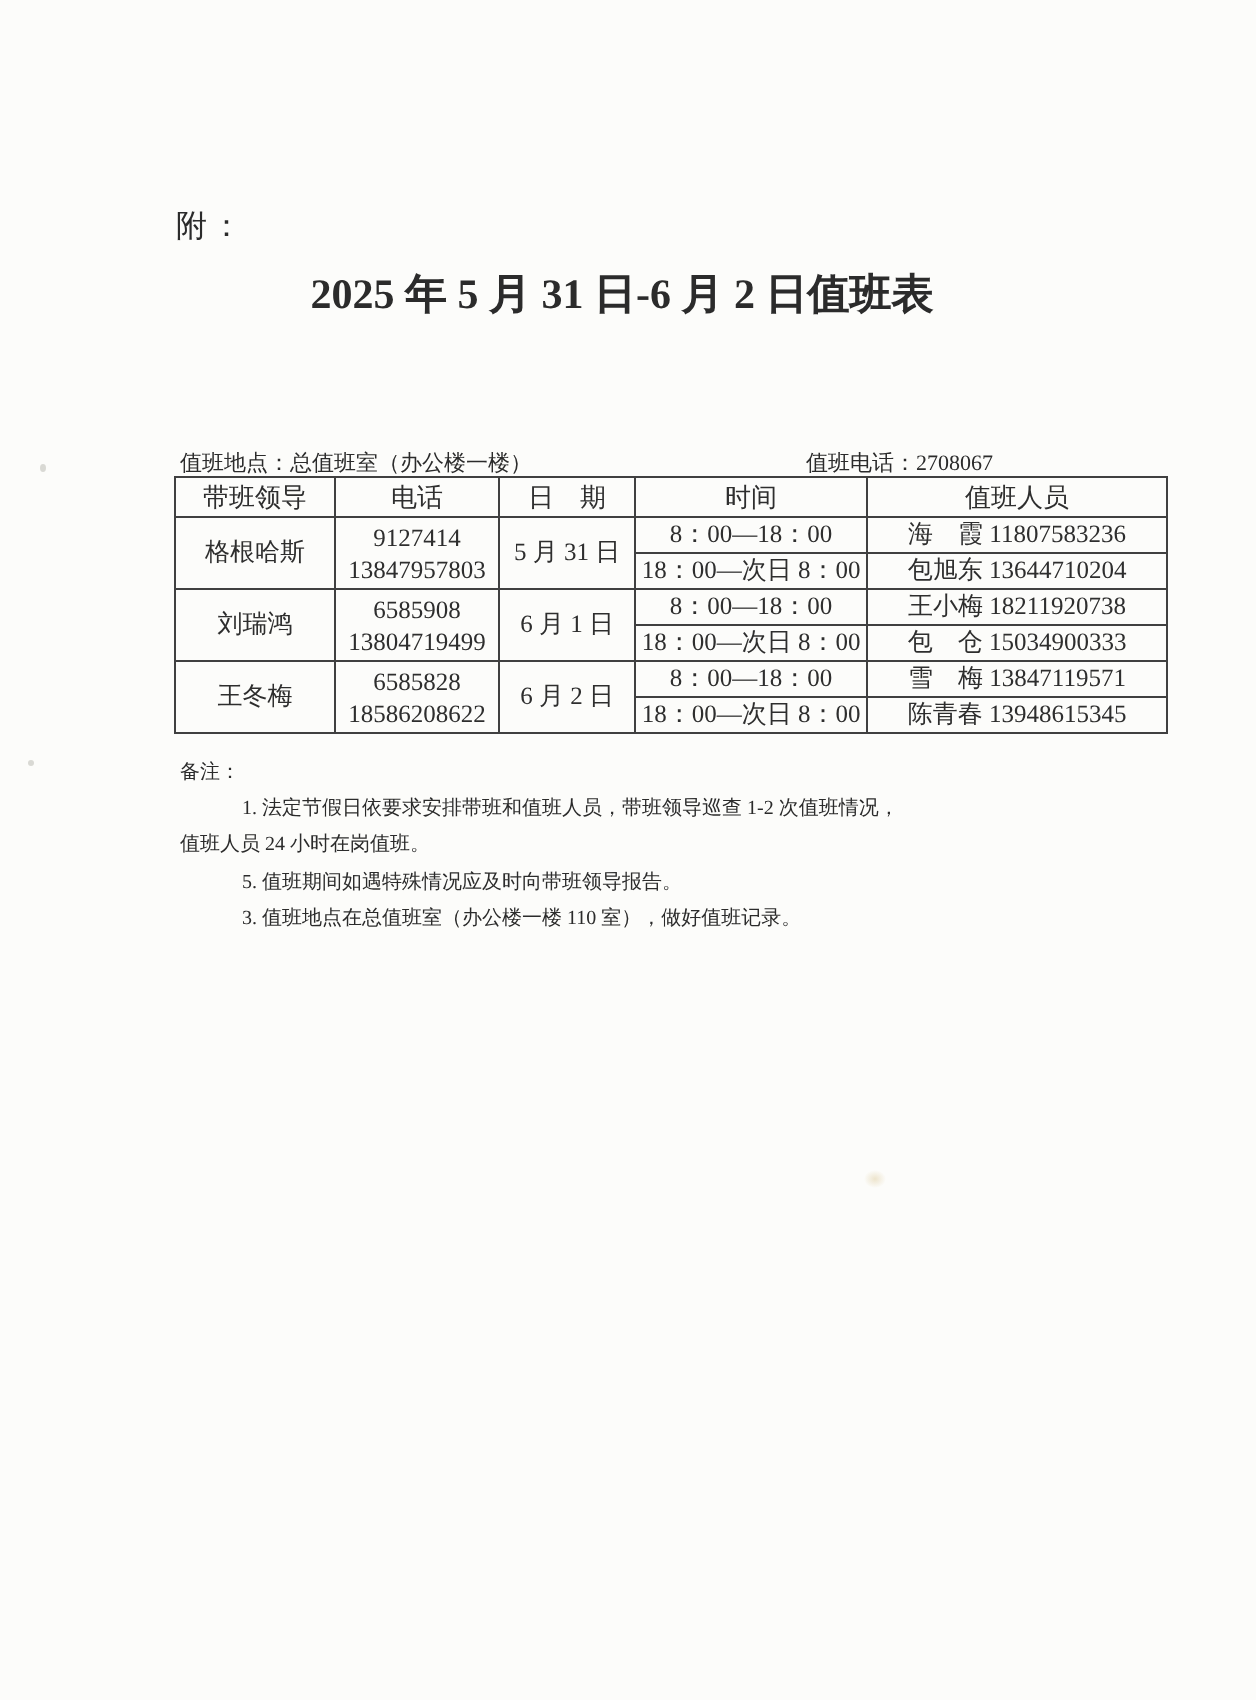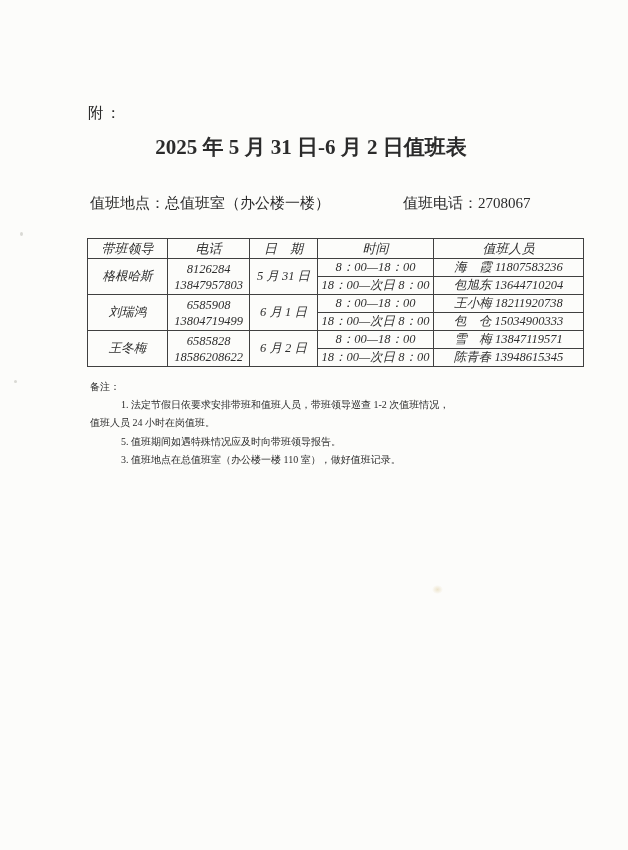--- a/index.html
+++ b/index.html
@@ -33,39 +33,38 @@
     margin: 0;
     padding-left: 6px;
     text-align: center;
     font-size: 21px;
     font-weight: bold;
     line-height: 26px;
     white-space: nowrap;
   }
   .info-line {
     position: absolute;
-    top: 194px;
+    top: 224px;
     left: 0;
     right: 0;
     height: 20px;
-    font-size: 15px;
+    font-size: 11px;
   }
   .info-location { position: absolute; left: 90px; white-space: nowrap; }
   .info-phone    { position: absolute; left: 403px; white-space: nowrap; }
 
   table.roster {
     position: absolute;
     left: 87px;
     top: 238px;
     border-collapse: collapse;
     table-layout: fixed;
     width: 497px;
     font-size: 12.5px;
     color: #2e2e2e;
-    font-style: italic;
   }
   table.roster th,
   table.roster td {
     border: 1px solid #404040;
     padding: 0;
     text-align: center;
     vertical-align: middle;
     white-space: nowrap;
     font-weight: normal;
     overflow: hidden;
@@ -131,21 +130,21 @@
         <th>日　期</th>
         <th>时间</th>
         <th>值班人员</th>
       </tr>
     </thead>
     <tbody>
 
       <tr>
         <td rowspan="2">格根哈斯</td>
         <td rowspan="2">
-          <div class="phone-line">8126284</div>
+          <div class="phone-line">9127414</div>
           <div class="phone-line">13847957803</div>
         </td>
         <td rowspan="2">5 月 31 日</td>
         <td>8：00—18：00</td>
         <td>海　霞 11807583236</td>
       </tr>
       <tr>
         <td>18：00—次日 8：00</td>
         <td>包旭东 13644710204</td>
       </tr>

